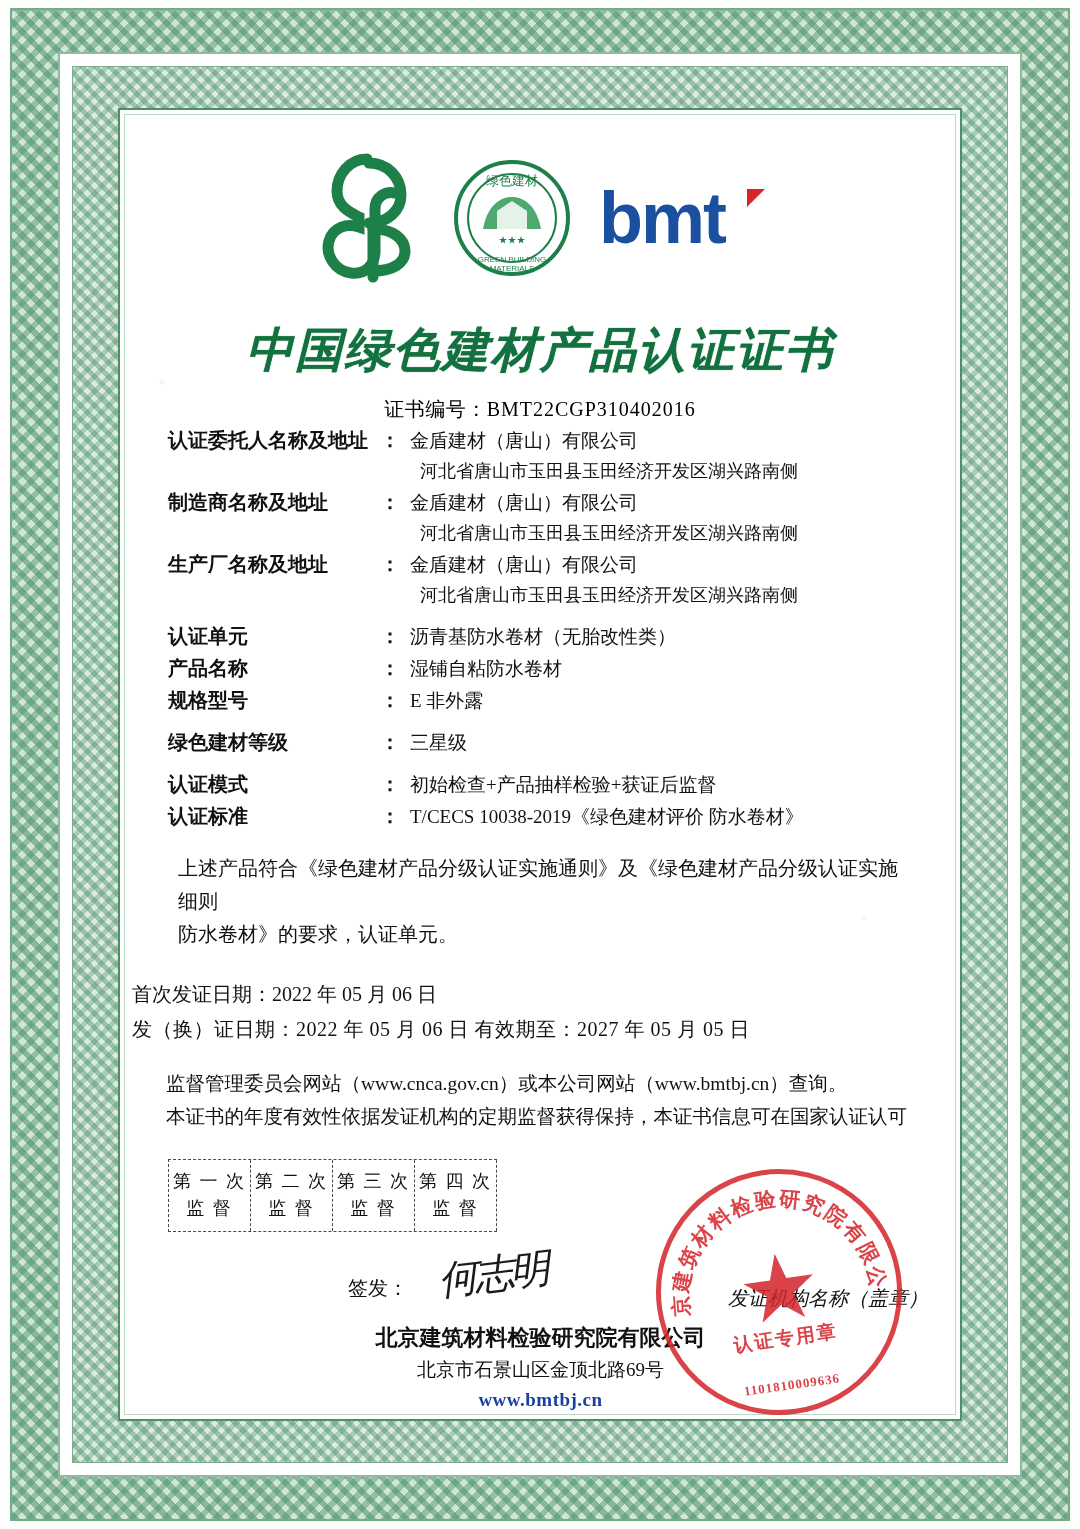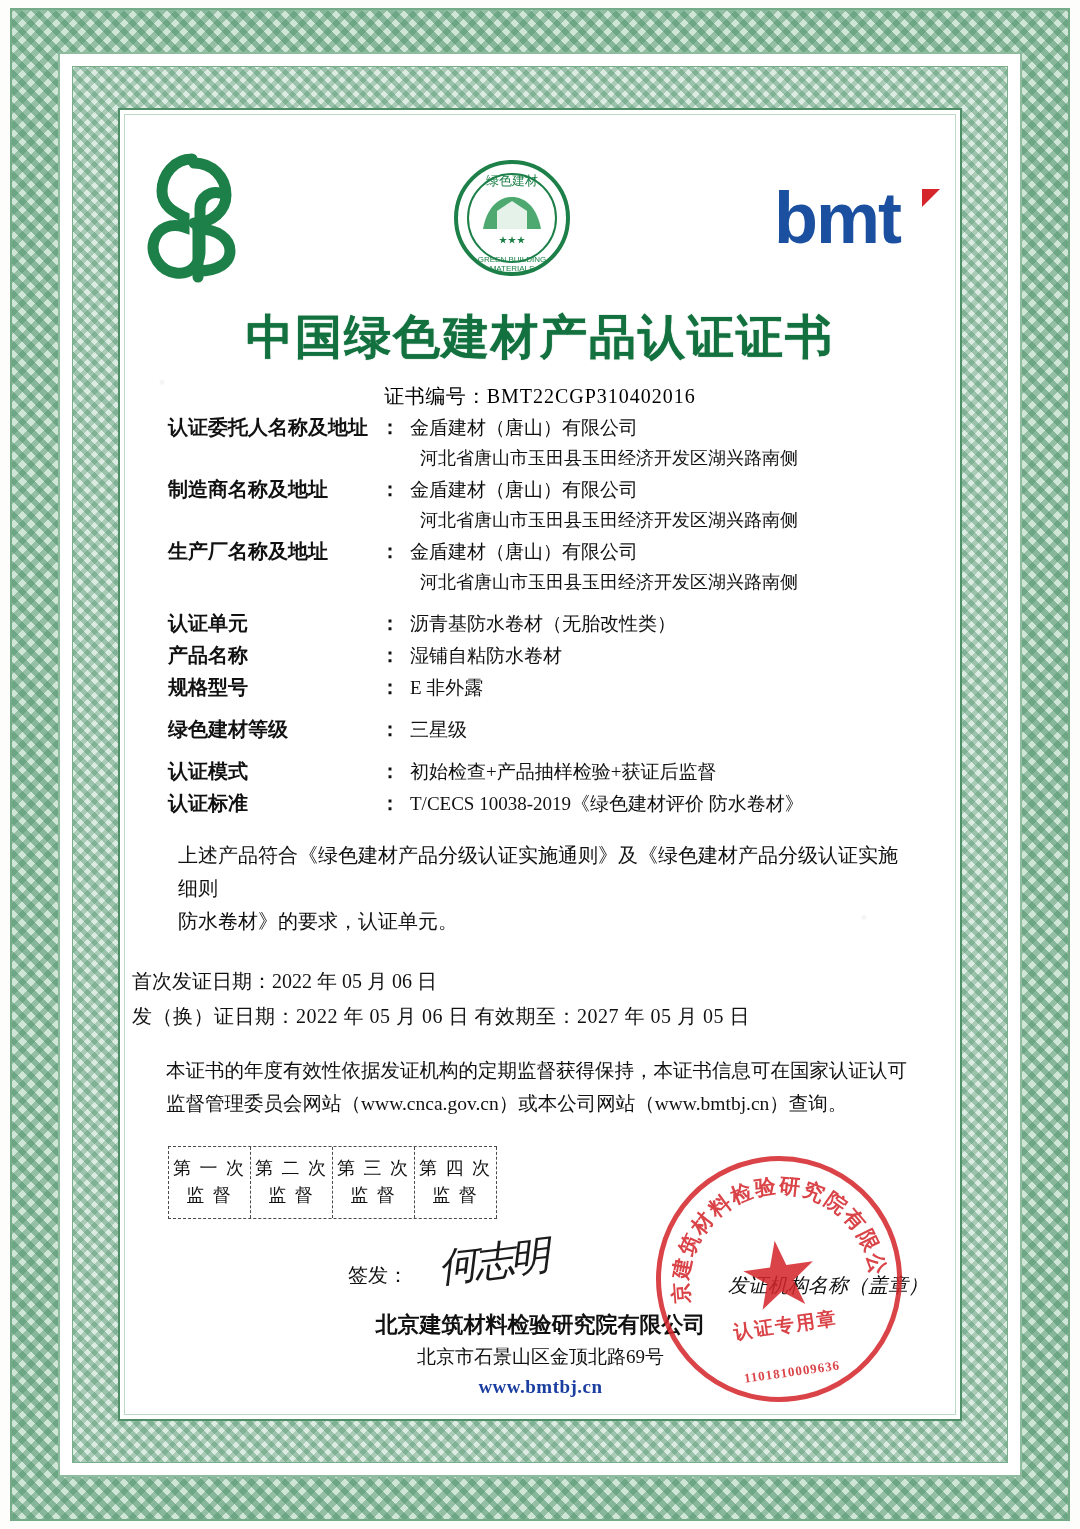--- a/index.html
+++ b/index.html
@@ -72,37 +72,39 @@
     position: absolute;
     left: 132px;
     top: 122px;
     right: 132px;
     bottom: 122px;
   }
 
   .logos {
     display: flex;
     align-items: center;
-    justify-content: space-between;
+    justify-content: center;
+    gap: 26px;
     height: 140px;
     margin-top: 26px;
   }
   .logo-cgp { width: 120px; height: 130px; }
   .logo-gbm { width: 118px; height: 118px; }
   .logo-bmt { width: 176px; height: 86px; }
 
   .doc-title {
     text-align: center;
     font-size: 47px;
     letter-spacing: 2px;
     font-weight: 700;
     color: #13713f;
-    margin-top: 18px;
+    margin-top: 31px;
     font-family: "DejaVu Serif", "Liberation Serif", serif;
     text-shadow: 0 0 1px #13713f;
+    font-style: italic;
   }
   .cert-no {
     text-align: center;
     font-size: 20px;
     margin-top: 14px;
     color: #000000;
     letter-spacing: 0.5px;
   }
   .cert-no .num { letter-spacing: 1px; }
 
@@ -432,22 +434,22 @@
       <span>上述产品符合《绿色建材产品分级认证实施通则》及《绿色建材产品分级认证实施细则</span>
       <span class="l2">防水卷材》的要求，认证单元。</span>
     </div>
 
     <div class="dates">
       <div>首次发证日期：2022 年 05 月 06 日</div>
       <div class="row2">发（换）证日期：2022 年 05 月 06 日  有效期至：2027 年 05 月 05 日</div>
     </div>
 
     <div class="validity-note">
+      <div>监督管理委员会网站（www.cnca.gov.cn）或本公司网站（www.bmtbj.cn）查询。</div>
       <div>本证书的年度有效性依据发证机构的定期监督获得保持，本证书信息可在国家认证认可</div>
-      <div>监督管理委员会网站（www.cnca.gov.cn）或本公司网站（www.bmtbj.cn）查询。</div>
     </div>
 
     <div class="bottom">
 
       <div class="supervision">
         <div class="sup-cell">
           <span>第 一 次</span>
           <span>监 督</span>
         </div>
         <div class="sup-cell">

